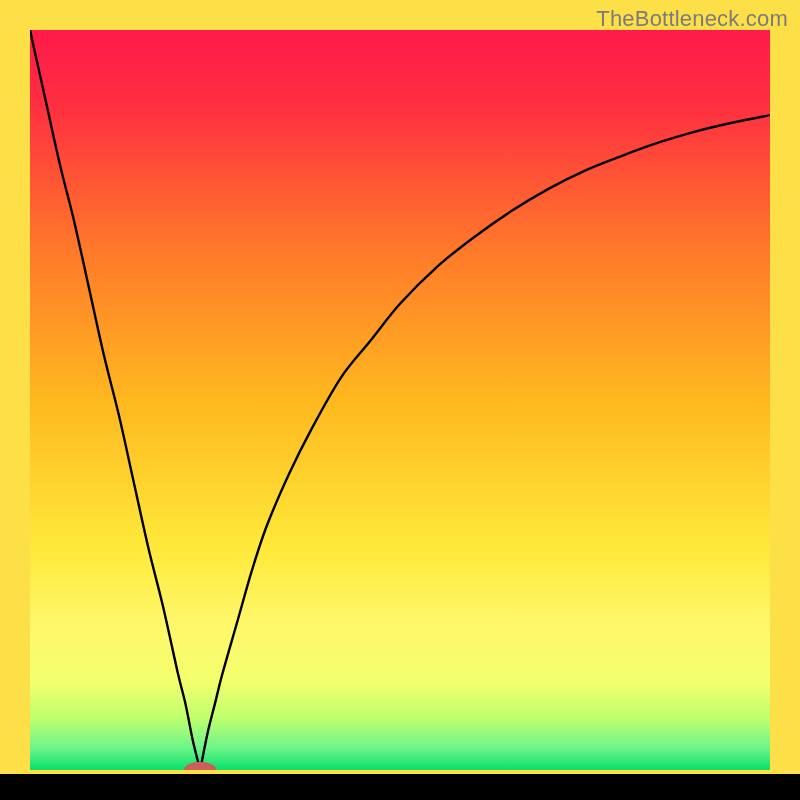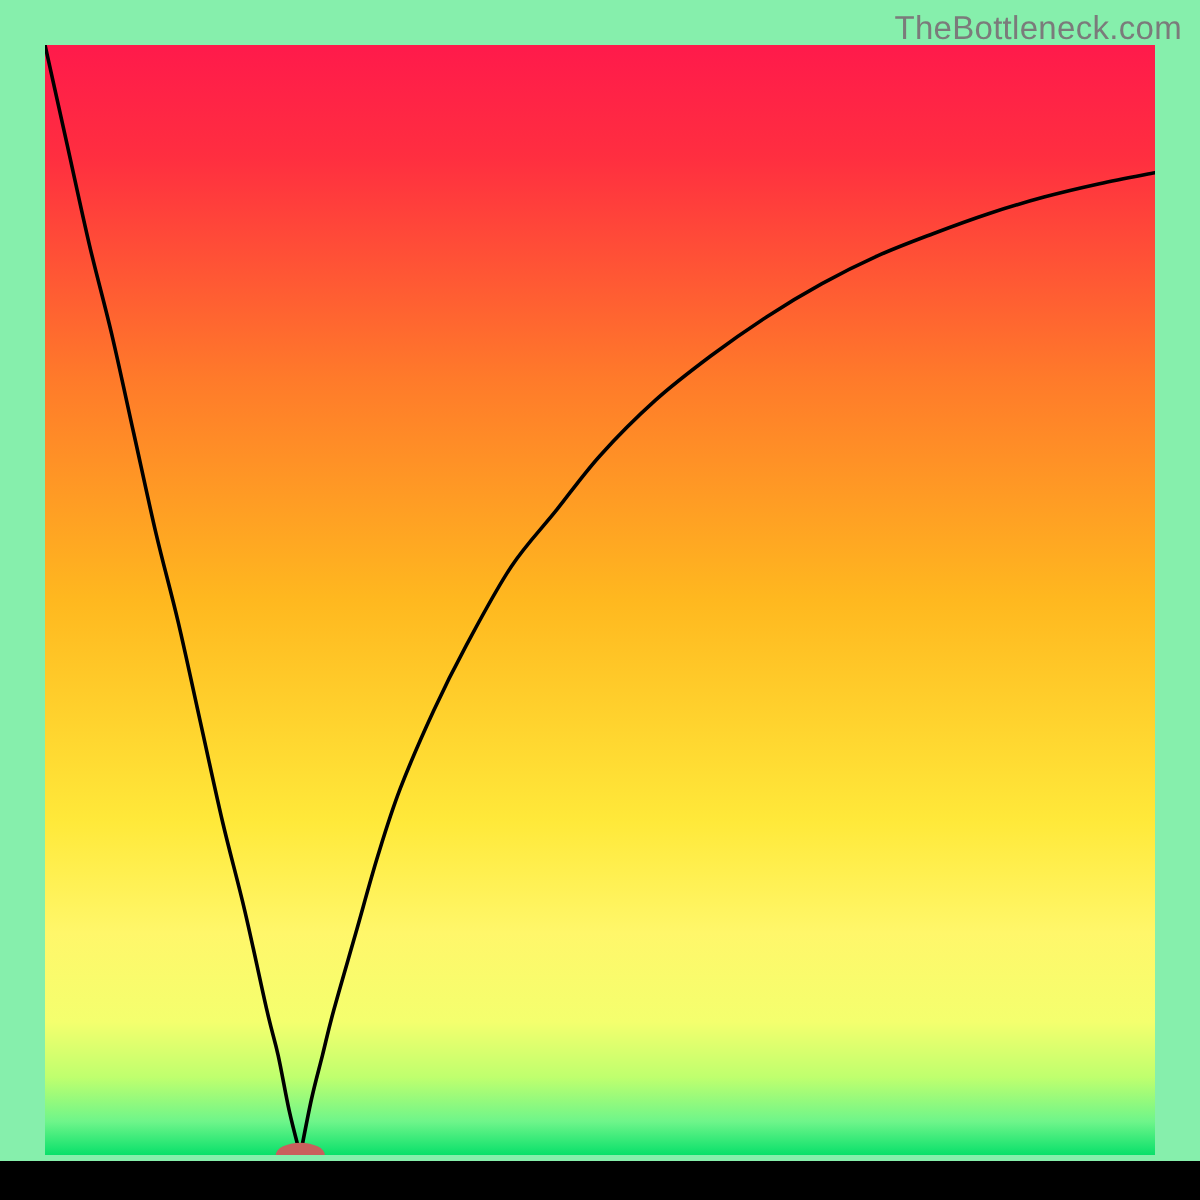--- a/index.html
+++ b/index.html
@@ -8,21 +8,21 @@
     width: 800px;
     height: 800px;
     background: #000;
     font-family: Arial, Helvetica, sans-serif;
     overflow: hidden;
   }
   .frame {
     position: relative;
     width: 800px;
     height: 774px;
-    background: #86efac;
+    background: #fde047;
   }
   .plot {
     position: absolute;
     left: 30px;
     top: 30px;
     width: 740px;
     height: 740px;
   }
   .attribution {
     position: absolute;

